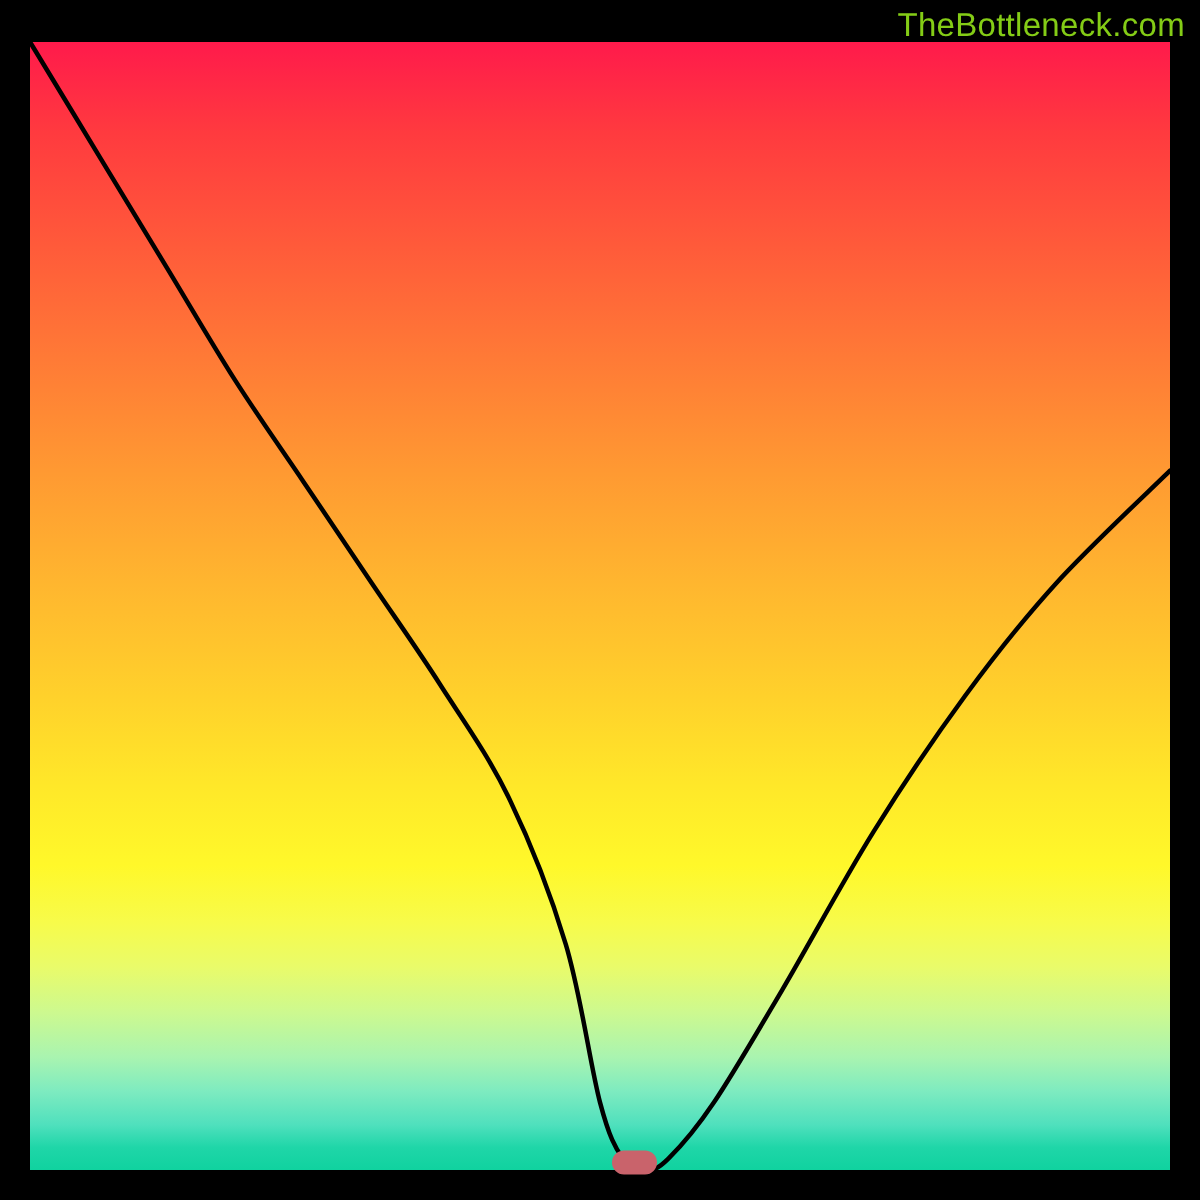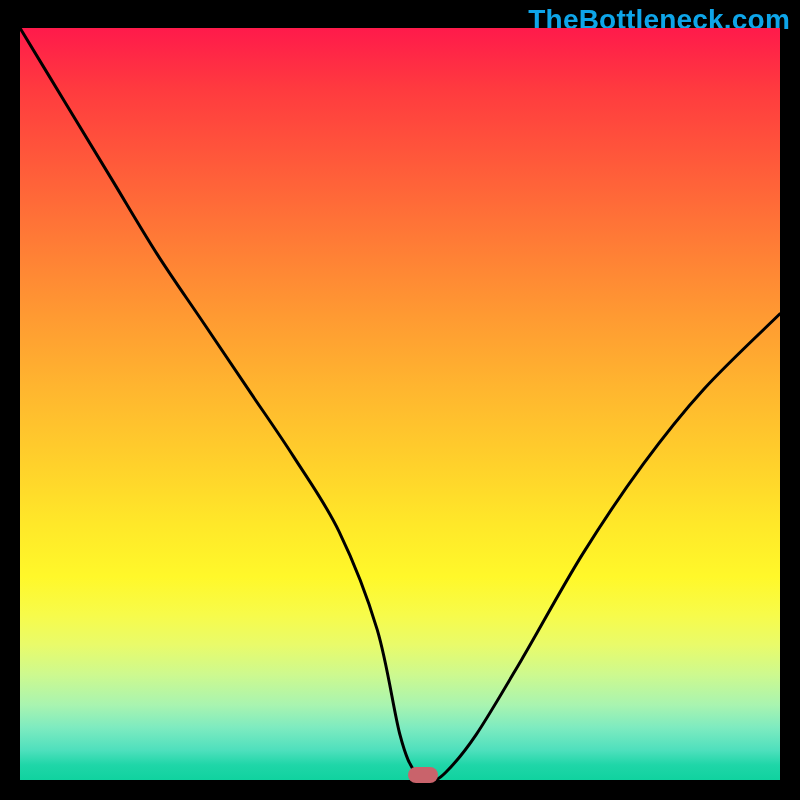--- a/index.html
+++ b/index.html
@@ -14,23 +14,23 @@
   .frame {
     position: relative;
     width: 800px;
     height: 800px;
     background: #000;
   }
   .watermark {
     position: absolute;
     top: 4px;
     right: 10px;
-    font-size: 28px;
-    font-weight: 700;
-    color: #0ea5e9;
+    font-size: 22px;
+    font-weight: 400;
+    color: #84cc16;
     letter-spacing: 0.2px;
     user-select: none;
   }
   .plot-area {
     position: absolute;
     left: 20px;
     top: 28px;
     width: 760px;
     height: 752px;
     

